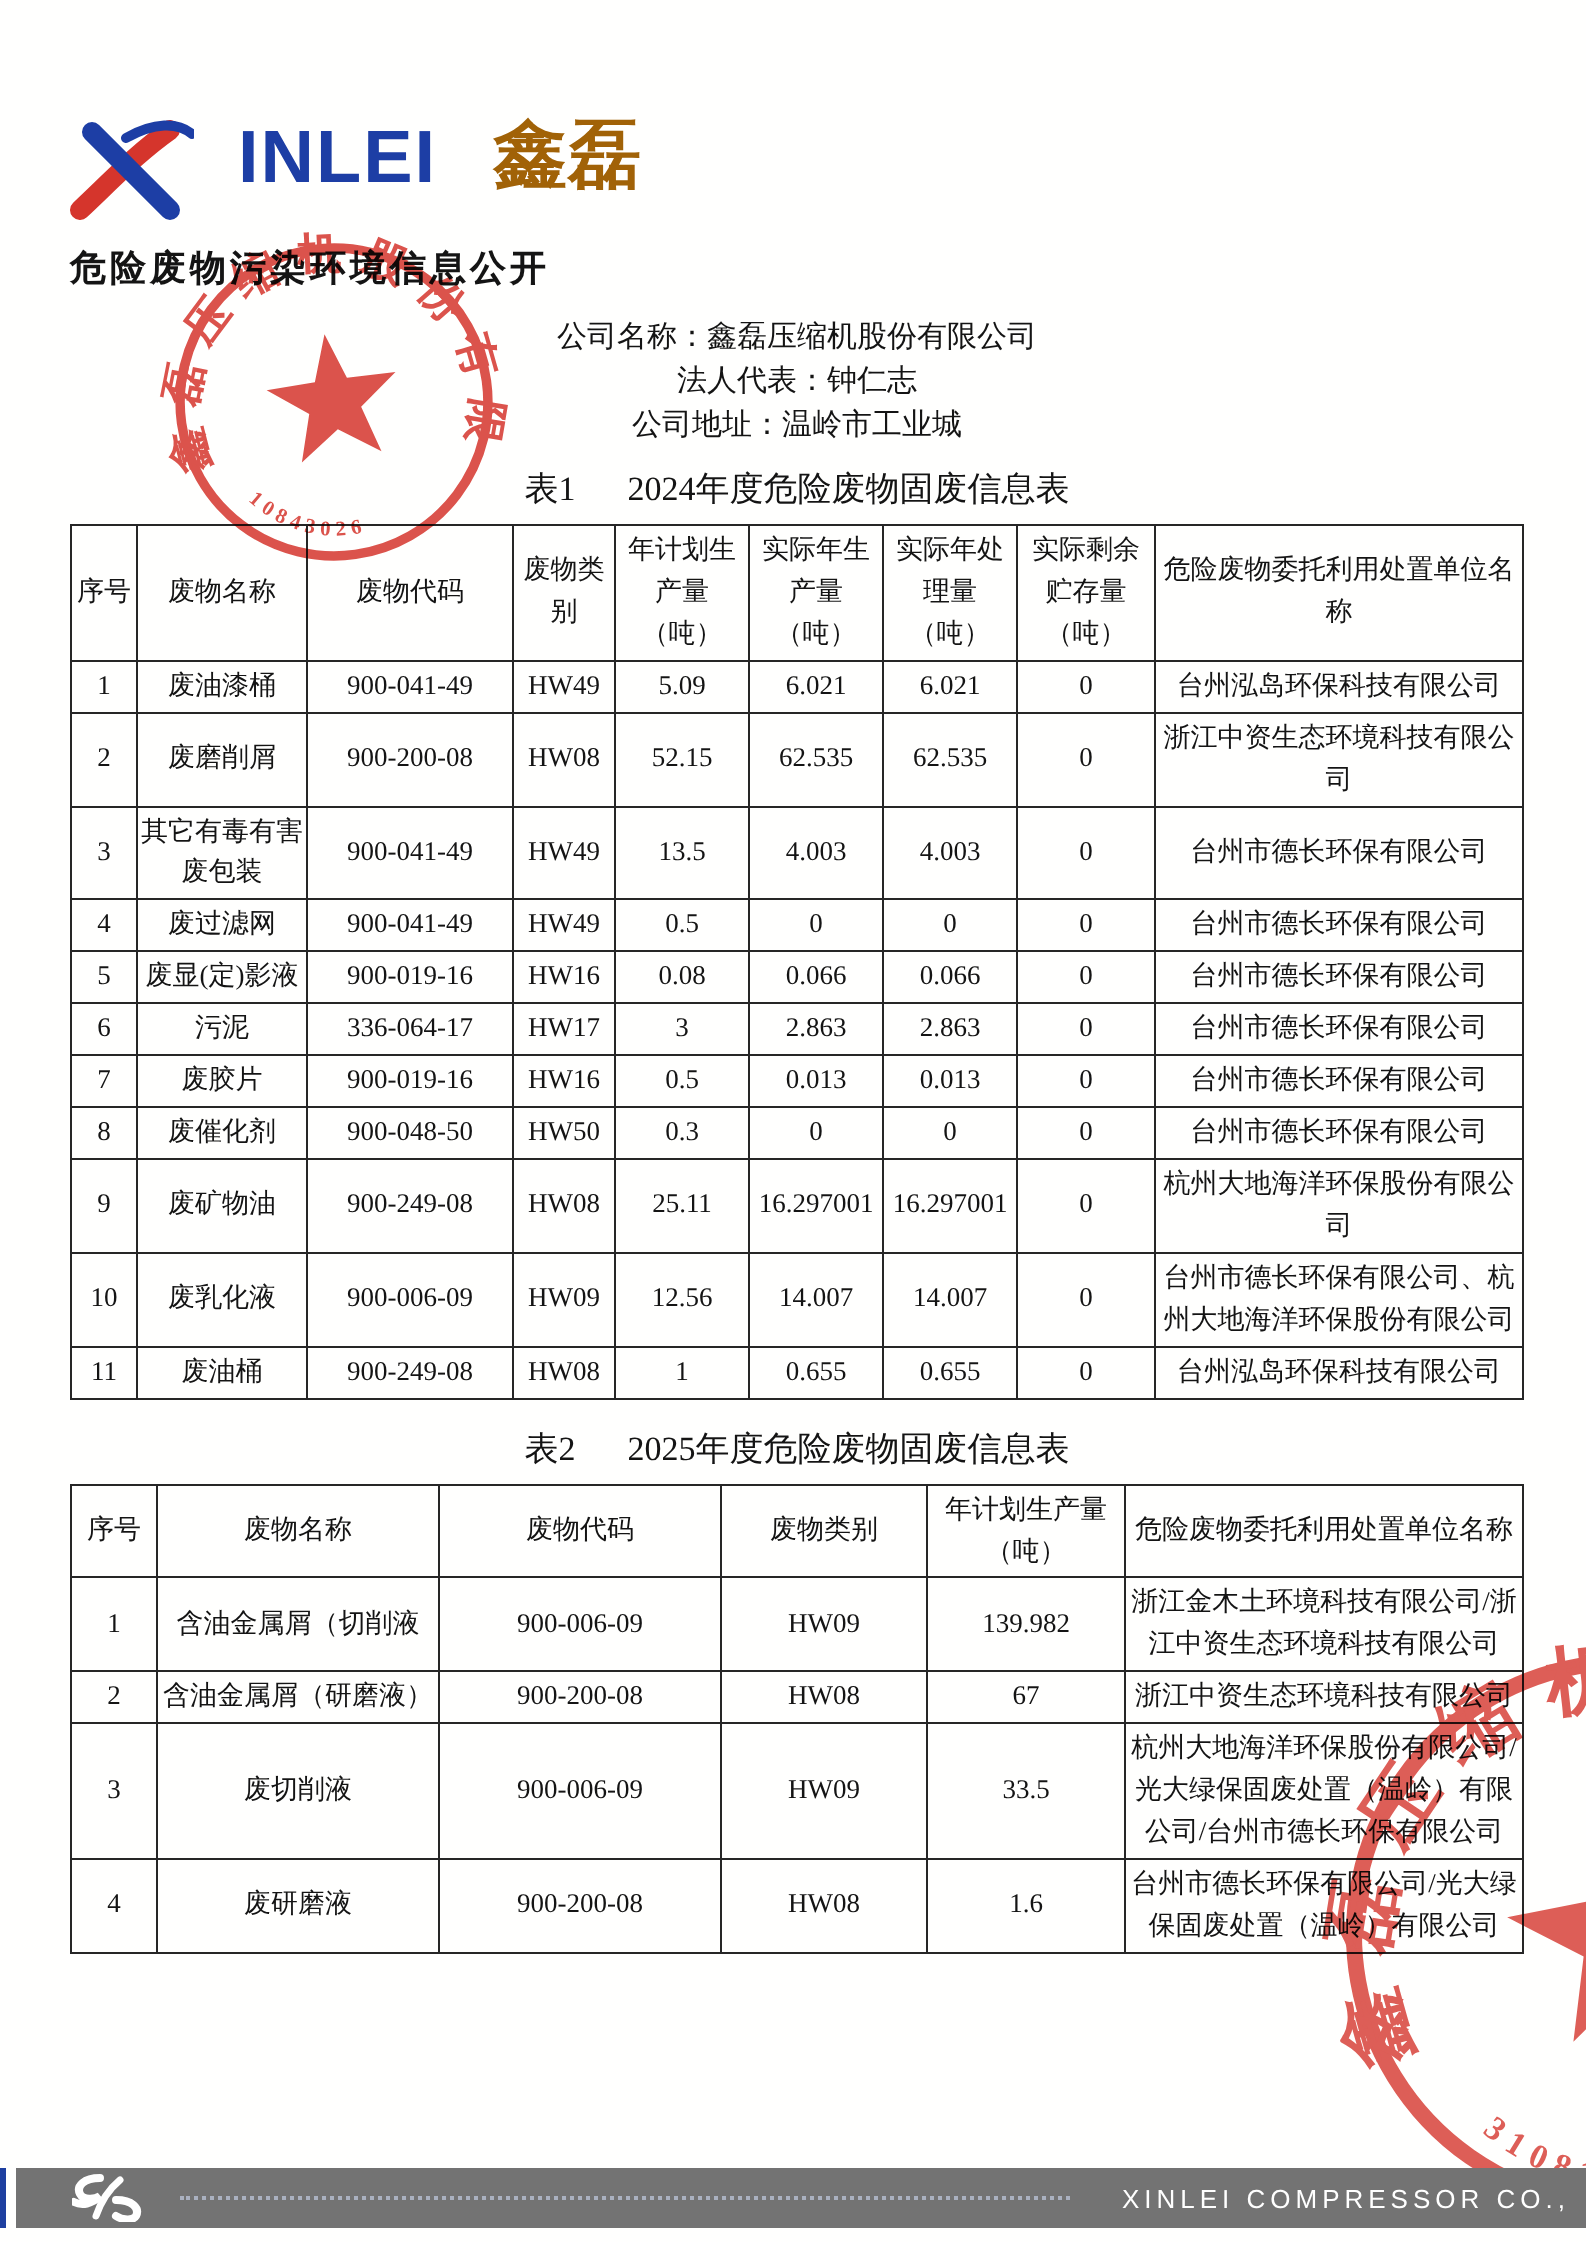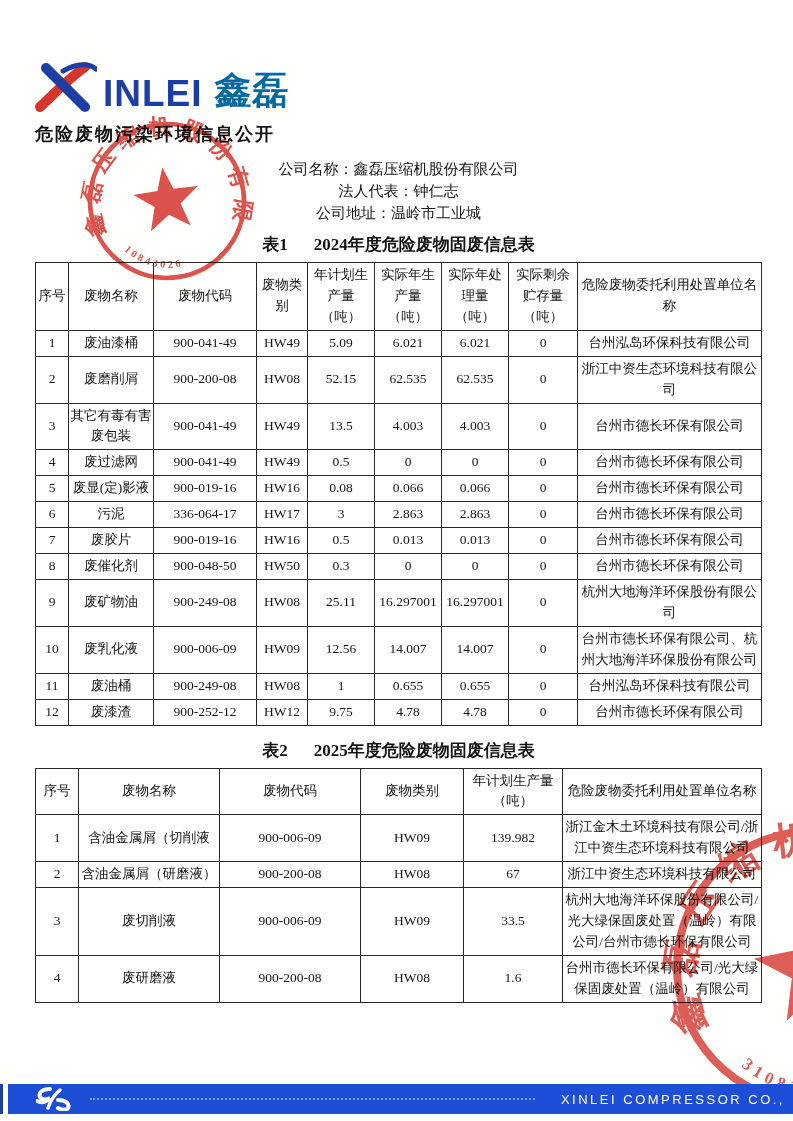--- a/index.html
+++ b/index.html
@@ -4,35 +4,35 @@
 <style>
   html,body{margin:0;padding:0;background:#888;}
   .page{
     position:relative; width:793px; height:1121px; margin:0 auto;
     background:#fffffe; overflow:hidden;
     font-family:"Liberation Serif", serif; color:#141414;
   }
   .content{padding:60px 31px 0 35px;}
 
   
-  .logo{display:flex; align-items:flex-end; gap:6px; height:52px;}
+  .logo{display:flex; gap:22px; height:52px;}
   .logo-latin{font-family:"Liberation Sans", sans-serif; font-weight:bold;
     font-size:37px; line-height:1; color:#1d3ea5; letter-spacing:1px;}
-  .logo-cn{font-family:Liberation Mono, monospace; font-weight:bold;
-    font-size:37px; line-height:1; color:#0369a1; margin-left:6px;}
+  .logo-cn{font-family:Liberation Serif, serif; font-weight:bold;
+    font-size:37px; line-height:1; color:#a16207; margin-left:6px;}
 
   
   .doc-title{margin-top:10px; text-align:left; font-weight:bold;
     font-size:18px; letter-spacing:2px;}
   .info-line{font-size:15px; line-height:22px;text-align:center;}
   .info-block{margin-top:12px;}
   .intro{font-size:15px; line-height:23px; text-indent:2em; text-align:justify; margin:2px 0 0 0;}
 
   
-  .tbl-caption{margin-top:9px; text-align:center; font-weight:bold; font-size:17px;}
+  .tbl-caption{margin-top:9px; text-align:center; font-weight:normal; font-size:17px;}
   .tbl-caption .cap-label{margin-right:26px;}
   table{width:100%; border-collapse:collapse; table-layout:fixed;
     font-size:13.5px; margin-top:6px;}
   th,td{border:1px solid #262626; padding:2px 1px; text-align:center;
     vertical-align:middle; line-height:1.55; word-break:break-all; font-weight:normal;}
   .t1 th:nth-child(1){width:30px}  .t1 th:nth-child(2){width:82px}
   .t1 th:nth-child(3){width:100px} .t1 th:nth-child(4){width:48px}
   .t1 th:nth-child(5){width:64px}  .t1 th:nth-child(6){width:64px}
   .t1 th:nth-child(7){width:64px}  .t1 th:nth-child(8){width:66px}
   .t2 th:nth-child(1){width:40px}  .t2 th:nth-child(2){width:138px}
@@ -43,21 +43,21 @@
   .stamp{position:absolute; pointer-events:none; mix-blend-mode:multiply;}
   .stamp-top{left:72px; top:106px; width:190px; height:190px;
     transform:rotate(-8deg); opacity:.85;}
   .stamp-bottom{left:663px; top:817px; width:300px; height:300px;
     transform:rotate(-10deg); opacity:.8;}
   .stamp text{font-family:"Liberation Serif", serif; font-weight:bold;}
 
   
   .footer-sliver{position:absolute; left:0; bottom:7px; width:3px; height:30px; background:#1e3fa0;}
   .footer-band{position:absolute; left:8px; right:0; bottom:7px; height:30px;
-    background:#1d4ed8; display:flex; align-items:center;}
+    background:#737373; display:flex; align-items:center;}
   .footer-mark{margin-left:28px; flex:0 0 auto;}
   .footer-dots{flex:1 1 auto; height:0;
     border-bottom:2px dotted rgba(215,228,255,.55); margin:0 26px 0 18px;}
   .footer-text{color:#ffffff; font-family:"Liberation Sans", sans-serif;
     font-size:13px; letter-spacing:2.5px; white-space:nowrap; margin-right:8px;}
 </style>
 </head>
 <body>
 
 <div class="page">
@@ -213,31 +213,20 @@
           <tr>
             <td>11</td>
             <td>废油桶</td>
             <td>900-249-08</td>
             <td>HW08</td>
             <td>1</td>
             <td>0.655</td>
             <td>0.655</td>
             <td>0</td>
             <td>台州泓岛环保科技有限公司</td>
-          </tr>
-          <tr>
-            <td>12</td>
-            <td>废漆渣</td>
-            <td>900-252-12</td>
-            <td>HW12</td>
-            <td>9.75</td>
-            <td>4.78</td>
-            <td>4.78</td>
-            <td>0</td>
-            <td>台州市德长环保有限公司</td>
           </tr>
         </tbody>
       </table>
 
     <div class="tbl-caption" style="margin-top:13px;">
       <span class="cap-label">表2</span><span>2025年度危险废物固废信息表</span>
     </div>
     <table class="t2">
         <thead>
           <tr>

